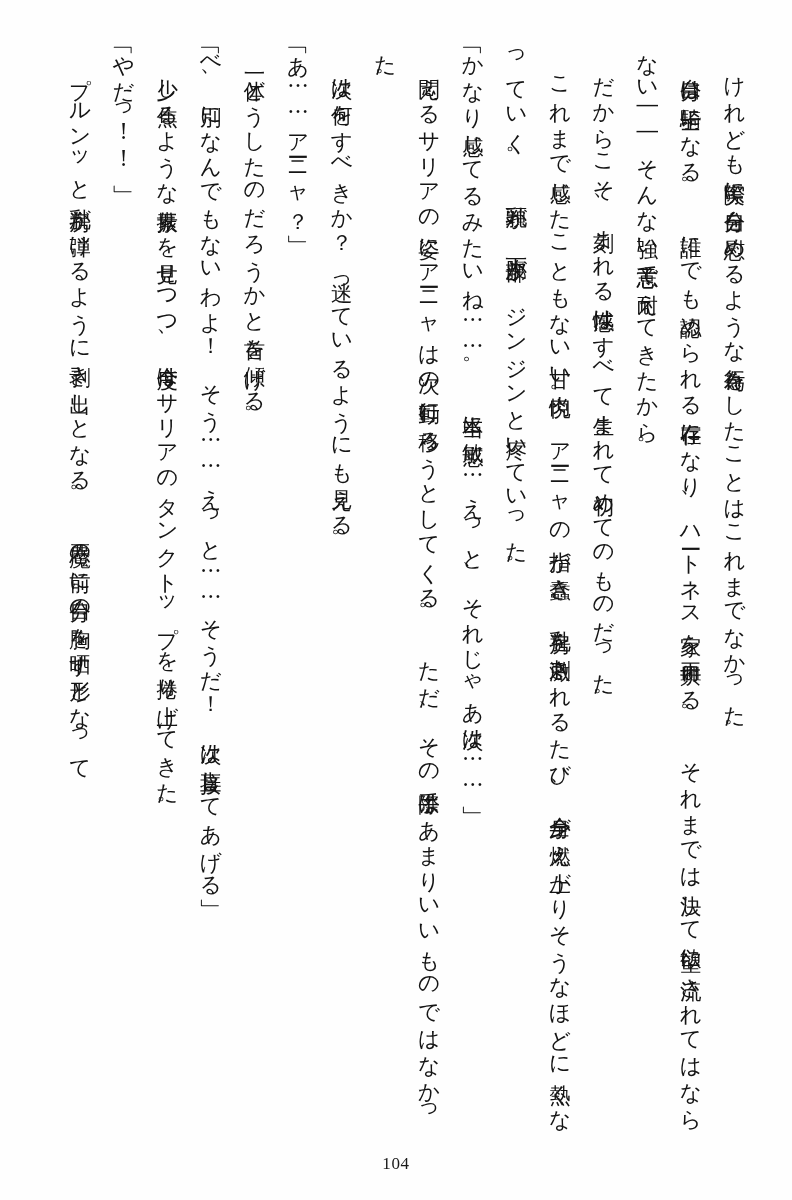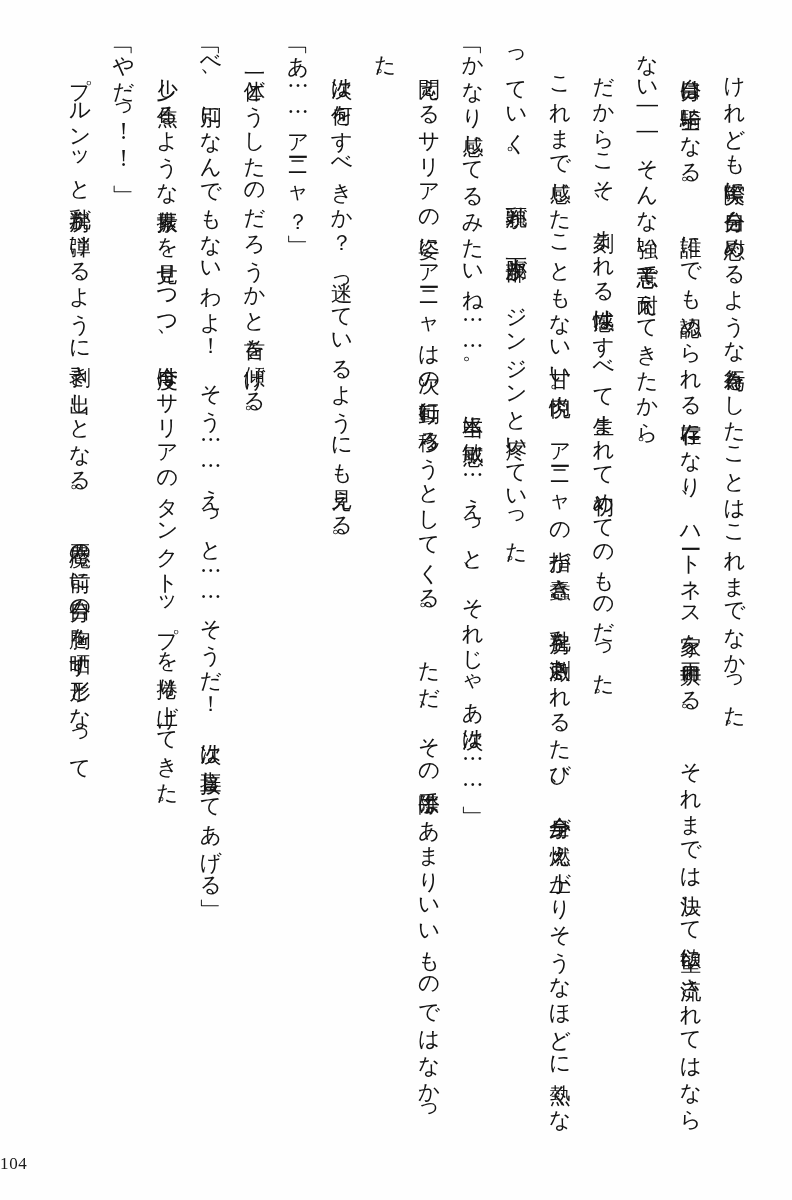--- a/index.html
+++ b/index.html
@@ -45,20 +45,21 @@
     text-indent: 0;
   }
   .text-body p.indent {
     text-indent: 1em;
   }
   .page-number {
     position: absolute;
     left: 0;
     right: 0;
     bottom: 26px;
+    text-align: center;
     font-family: "Liberation Serif", "DejaVu Serif", serif;
     font-size: 17px;
     color: #1a1a1a;
     letter-spacing: 0.04em;
   }
 </style>
 </head>
 <body>
 
 <div class="page">

